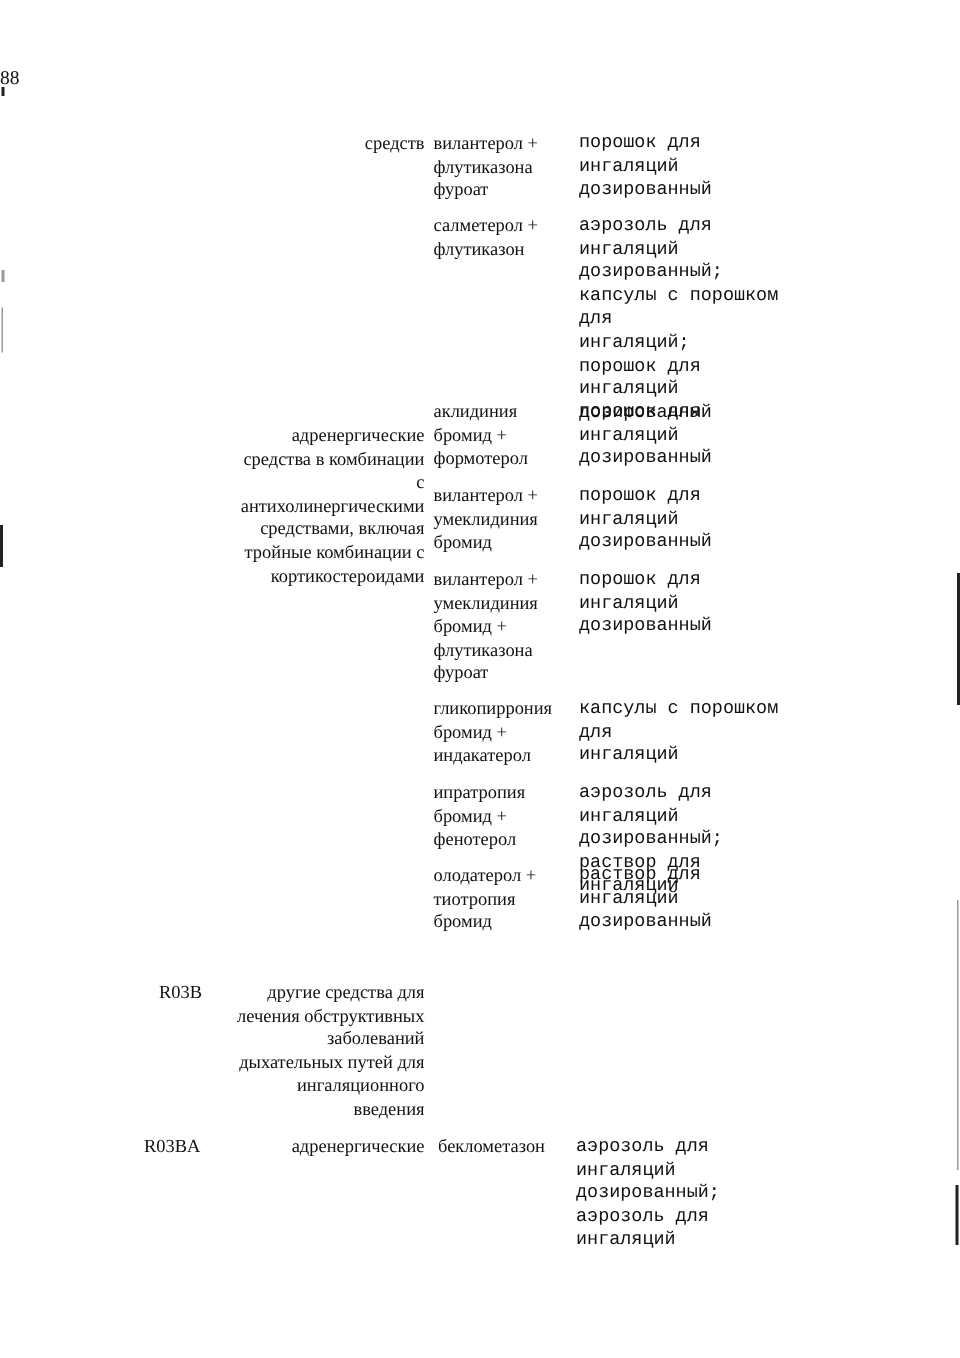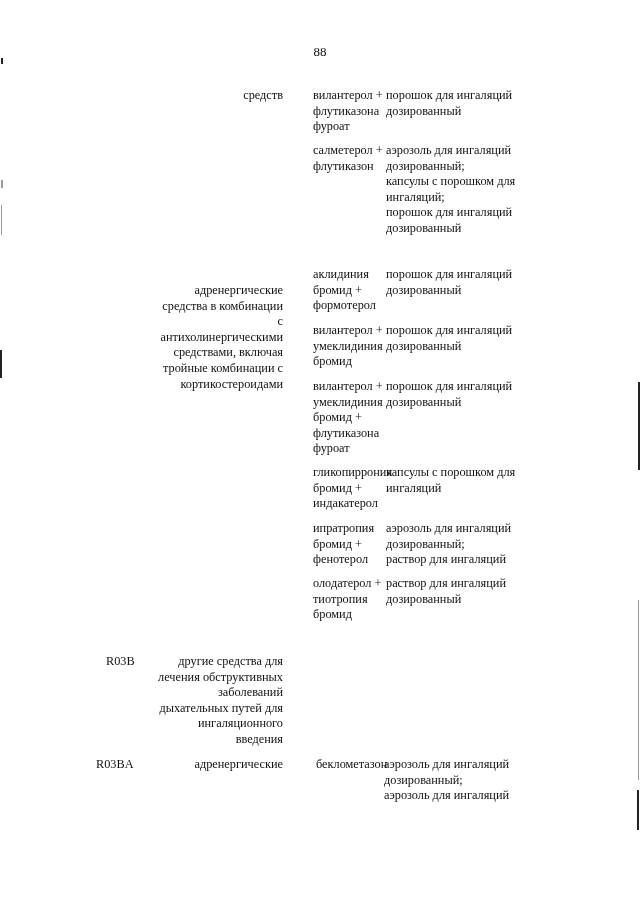--- a/index.html
+++ b/index.html
@@ -1,26 +1,26 @@
 <!DOCTYPE html>
 <html><head>
   <meta charset="utf-8">
   <style>
     html, body { margin: 0; padding: 0; background: #ffffff; }
     body {
       width: 640px; height: 905px; position: relative; overflow: hidden;
       font-family: "Liberation Serif", "DejaVu Serif", serif;
       color: #111111; font-size: 12.3px; line-height: 15.6px;
     }
-    .page-number { position: absolute; top: 44px; left: 0; width: 640px; text-align: center; font-size: 13px; }
+    .page-number { position: absolute; top: 44px; left: 0; width: 640px; text-align: left; font-size: 13px; }
     .cell { position: absolute; white-space: pre-line; }
     .c-code { left: 106px; }
     .c-name { left: 148px; width: 135px; text-align: right; }
-    .c-drug { left: 289px; width: 90px; margin-left: 24px; }
-    .c-form { left: 386px; width: 150px; }
+    .c-drug { left: 289px; width: 90px; }
+    .c-form { left: 386px; width: 150px; font-family: Liberation Mono, monospace; }
     .artifact { position: absolute; background: #222; }
     .artifact.light { background: #999; }
   </style>
 </head>
 <body>
 
 <div class="page-number">88</div>
 
 <div>
 

